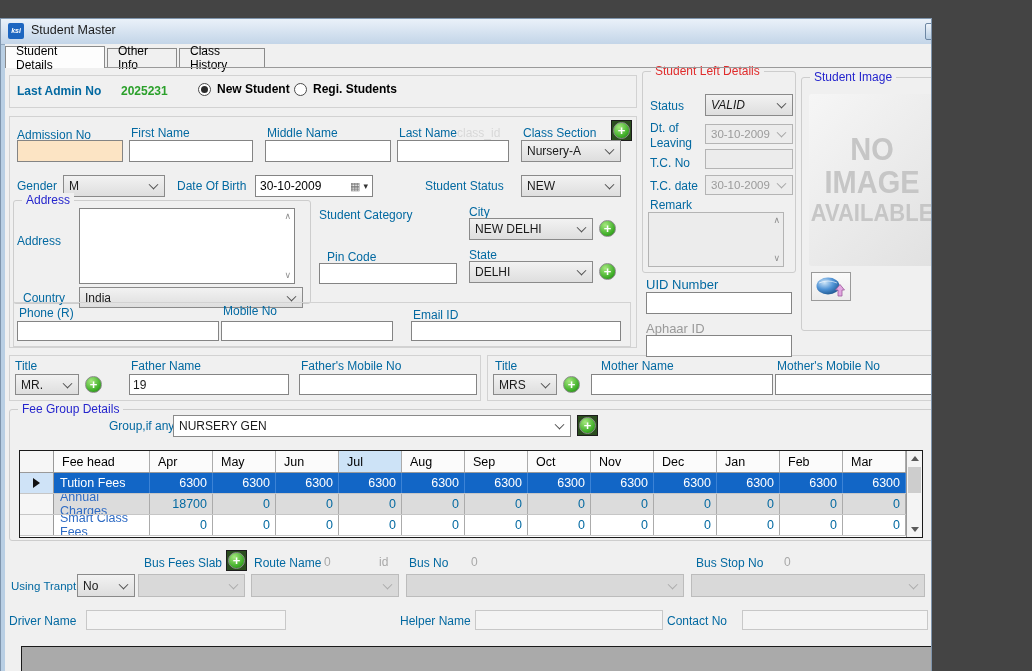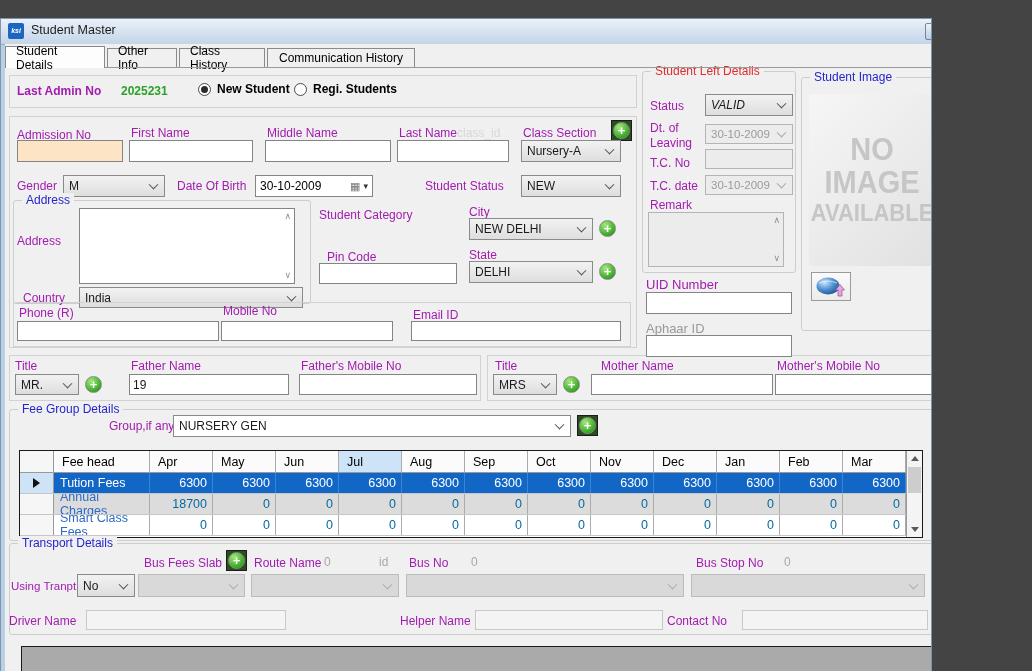--- a/index.html
+++ b/index.html
@@ -8,21 +8,21 @@
   .titlebar{position:absolute;left:0;top:0;right:0;height:25px;background:linear-gradient(#eaf1f9,#c3d5e8);border-bottom:1px solid #93a9c0;}
   .app-icon{position:absolute;left:7px;top:4px;width:16px;height:16px;background:#1d66c0;border-radius:2px;color:#fff;font-size:7px;font-weight:bold;font-style:italic;text-align:center;line-height:16px;}
   .title-text{position:absolute;left:30px;top:4px;font-size:12.5px;color:#1a1a1a;}
   .winbtn{position:absolute;top:4px;height:17px;border:1px solid #6d87a3;border-radius:2px;background:linear-gradient(#eef4fa,#b9cee3);display:flex;align-items:center;justify-content:center;box-sizing:border-box;}
   .winbtn.min{left:924px;width:30px;}
   .winbtn.max{left:958px;width:26px;}
   .winbtn.close{left:988px;width:33px;background:linear-gradient(#ec9f96,#c0392b);border-color:#8b2018;color:#fff;font-size:11px;font-weight:bold;}
   .glyph-min{width:11px;height:3px;background:#3a5a7a;}
   .glyph-max{width:8px;height:8px;border:2px solid #3a5a7a;box-sizing:border-box;}
   .client{position:absolute;left:4px;top:25px;width:1024px;height:642px;background:#f0f0f0;}
-  .lbl{position:absolute;font-size:12px;color:#a21caf;white-space:nowrap;}
+  .lbl{position:absolute;font-size:12px;color:#0369a1;white-space:nowrap;}
   .lbl.bold{font-weight:bold;}
   .lbl.green{color:#2ba02b;font-weight:bold;}
   .lbl.gray{color:#9a9a9a;}
   .lbl.ghost{color:#d8d8d8;}
   .lbl.ghost2{color:#a8a8a8;}
   .tab{position:absolute;top:4px;height:19px;border:1px solid #8a8a8a;border-bottom:none;background:#f0f0f0;font-size:12px;display:flex;align-items:center;justify-content:center;padding:0 10px;box-sizing:border-box;}
   .tab.active{top:2px;height:22px;background:#fdfdfd;z-index:3;}
   .tabline{position:absolute;top:23px;left:0;right:0;height:0;border-top:1px solid #9a9a9a;z-index:1;}
   .panel{position:absolute;border:1px solid #d2d2d2;box-sizing:border-box;}
   .groupbox{position:absolute;border:1px solid #cdcdcd;border-radius:3px;box-sizing:border-box;}
@@ -98,21 +98,20 @@
         <span>✕</span>
       </div>
   </div>
 
   <div class="client">
 
     <div class="tabline"></div>
     <div class="tab active" style="left:0;width:100px;">Student Details</div>
     <div class="tab" style="left:102px;width:70px;">Other Info</div>
     <div class="tab" style="left:174px;width:86px;">Class History</div>
-    <div class="tab" style="left:262px;width:148px;">Communication History</div>
 
     <div class="panel" style="left:4px;top:31px;width:628px;height:33px;"></div>
     <div class="lbl bold" style="left:12px;top:40px;">Last Admin No</div>
     <div class="lbl green" style="left:116px;top:40px;">2025231</div>
     <div class="radio sel" style="left:193px;top:38px;">
         <span class="circ"></span>
         <span>New Student</span>
       </div>
     <div class="radio" style="left:289px;top:38px;">
         <span class="circ"></span>
@@ -370,23 +369,20 @@
         <div class="sb-btn" style="top:0;">
             <span class="tri-up"></span>
           </div>
         <div class="sb-thumb"></div>
         <div class="sb-btn" style="bottom:0;">
             <span class="tri-dn"></span>
           </div>
       </div>
     </div>
 
-    <div class="groupbox" style="left:4px;top:499px;width:934px;height:92px;">
-      <span class="glabel blue">Transport Details</span>
-    </div>
     <div class="lbl ghost2" style="left:374px;top:511px;">id</div>
     <div class="lbl" style="left:139px;top:512px;">Bus Fees Slab</div>
     <div class="plusbox" style="left:221px;top:506px;">
         <span class="plus">+</span>
       </div>
     <div class="lbl" style="left:249px;top:512px;">Route Name</div>
     <div class="lbl ghost2" style="left:319px;top:511px;">0</div>
     <div class="lbl" style="left:404px;top:512px;">Bus No</div>
     <div class="lbl ghost2" style="left:466px;top:511px;">0</div>
     <div class="lbl" style="left:691px;top:512px;">Bus Stop No</div>

